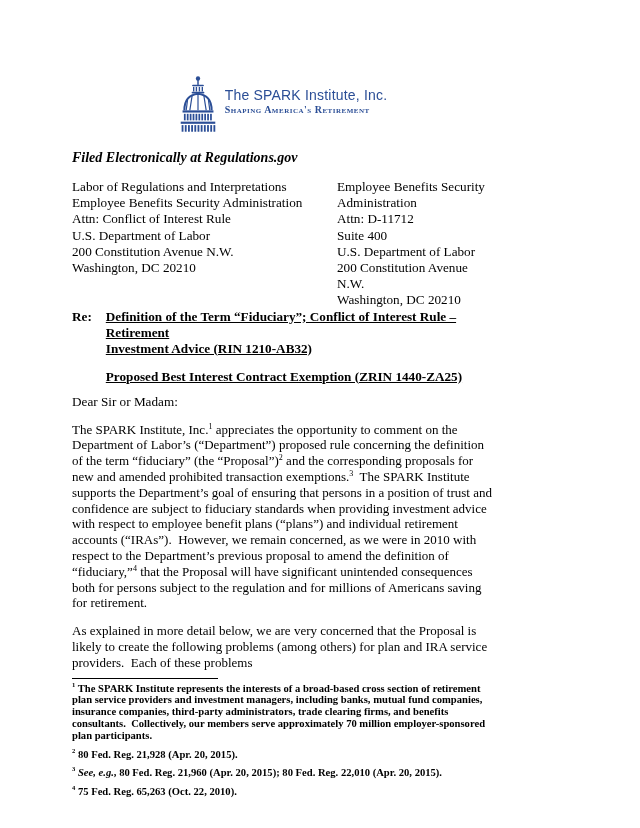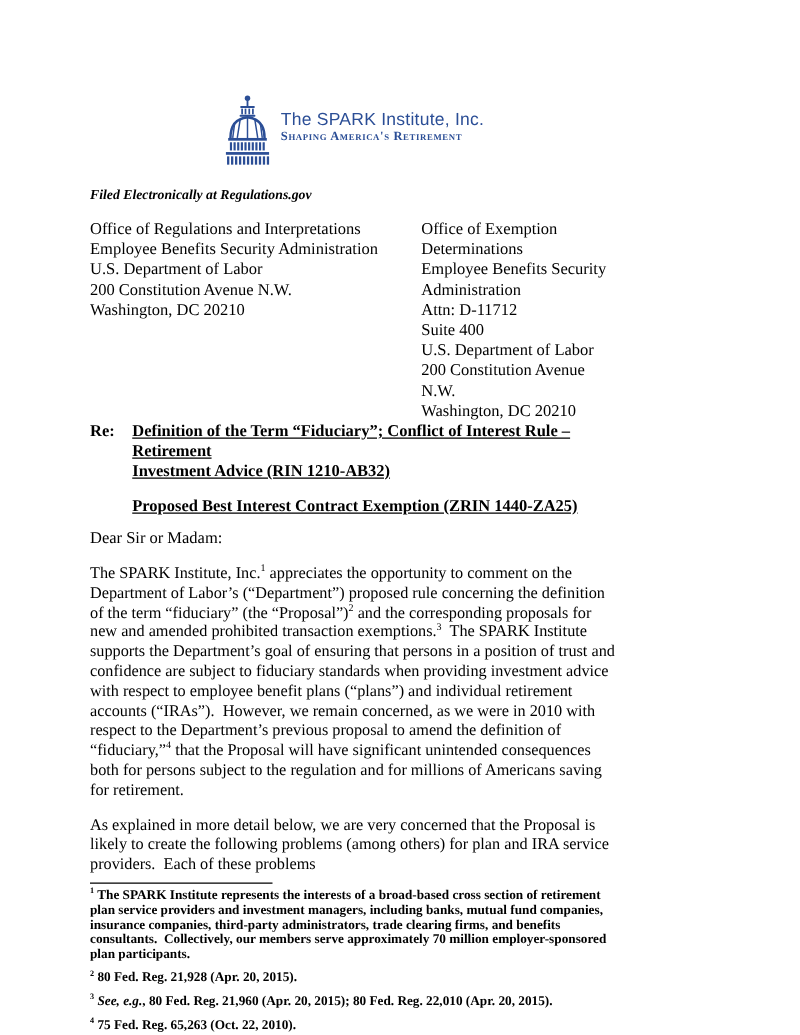--- a/index.html
+++ b/index.html
@@ -25,21 +25,21 @@
     font-size: 14px; letter-spacing: 0.2px; line-height: 1.15; display: block;
   }
   .tagline {
     display: block;
     font-family: "Liberation Serif", serif;
     font-variant: small-caps;
     font-weight: 600;
     font-size: 10px; letter-spacing: 0.5px; margin-top: 1px;
   }
 
-  .filing-note { margin-top: 17px; font-weight: bold; font-style: italic; font-size: 11px; }
+  .filing-note { margin-top: 17px; font-weight: bold; font-style: italic; font-size: 14px; }
   .date { margin-top: 13px; font-size: 13.2px; }
 
   .addresses { margin-top: 13px; display: flex; line-height: 16.2px; font-size: 13.2px; }
   .addresses .col1 { width: 265px; }
   .addresses .col2 { flex: 1; }
 
   .re-block { display: flex; font-weight: bold; font-size: 13.2px; line-height: 16px; }
   .re-label { width: 41px; }
   .re-subjects { width: 470px; }
   .subject-line { text-decoration: underline; }
@@ -110,28 +110,28 @@
       <span class="org-name">The SPARK Institute, Inc.</span>
       <span class="tagline">Shaping America's Retirement</span>
     </span>
   </div>
 
   <div class="filing-note">Filed Electronically at Regulations.gov</div>
 
 
   <div class="addresses">
     <div class="col1">
-      <div class="address-line">Office of Regulations and Interpretations</div>
+      <div class="address-line">Labor of Regulations and Interpretations</div>
       <div class="address-line">Employee Benefits Security Administration</div>
+      <div class="address-line">Attn: Conflict of Interest Rule</div>
       <div class="address-line">U.S. Department of Labor</div>
       <div class="address-line">200 Constitution Avenue N.W.</div>
       <div class="address-line">Washington, DC 20210</div>
     </div>
     <div class="col2">
-      <div class="address-line">Office of Exemption Determinations</div>
       <div class="address-line">Employee Benefits Security Administration</div>
       <div class="address-line">Attn: D-11712</div>
       <div class="address-line">Suite 400</div>
       <div class="address-line">U.S. Department of Labor</div>
       <div class="address-line">200 Constitution Avenue N.W.</div>
       <div class="address-line">Washington, DC 20210</div>
     </div>
   </div>
 
   <div class="re-block">

